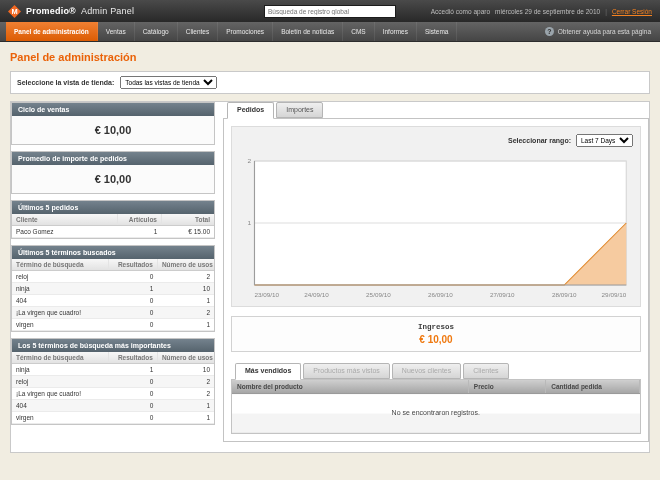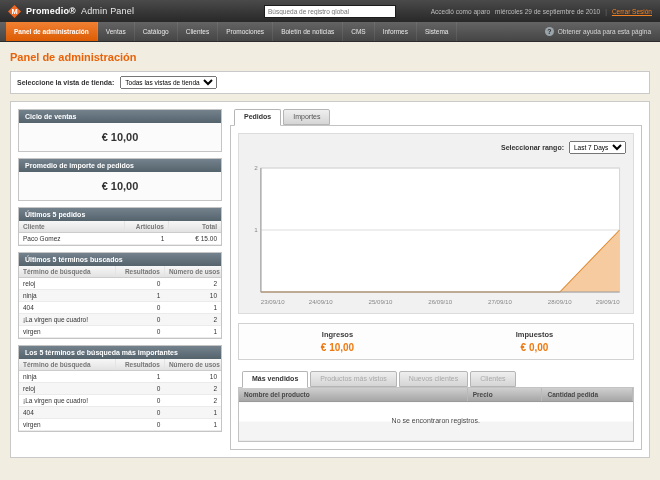--- a/index.html
+++ b/index.html
@@ -22,21 +22,21 @@
   .nav-item.active { background:linear-gradient(#f08033,#dc5c03); color:#fff; font-weight:bold; }
   .nav-help { margin-left:auto; display:flex; align-items:center; gap:4px; padding-right:9px; font-size:6.5px; color:#d6d6d6; cursor:pointer; }
   .help-ico { width:9px; height:9px; border-radius:50%; background:#9aa4ab; color:#2e2e2e; font-size:7px; font-weight:bold; display:flex; align-items:center; justify-content:center; line-height:1; }
 
   
   .page { padding:6px 10px 8px; }
   .page-title { color:#ea6208; font-size:11px; font-weight:bold; margin:3px 0 8px; }
   .store-box { background:#fff; border:1px solid #c9c9c9; padding:4px 6px; display:flex; align-items:center; gap:6px; font-size:7px; font-weight:bold; color:#333; }
   select { font-size:6.5px; height:13px; font-family:"Liberation Sans",sans-serif; }
 
-  .main { margin-top:7px; background:#fff; border:1px solid #c9c9c9; padding:7px; display:flex; gap:8px; align-items:flex-start; min-height:352px;justify-content:space-between; }
+  .main { margin-top:7px; background:#fff; border:1px solid #c9c9c9; display:flex; gap:8px; align-items:flex-start; min-height:352px;justify-content:space-between; }
 
   
   .leftcol { width:204px; flex:none; display:flex; flex-direction:column; gap:6px; }
   .widget { border:1px solid #c5c5c5; }
   .widget-h { background:linear-gradient(#74828d,#55636d); color:#fff; font-weight:bold; font-size:7px; padding:3px 6px; cursor:pointer; }
   .widget-v { background:#fbfbfb; text-align:center; font-size:11px; font-weight:bold; color:#333; padding:8px 0; }
   table { width:100%; border-collapse:collapse; font-size:6.5px; table-layout:fixed; }
   th { background:linear-gradient(#f7f7f7,#e2e2e2); color:#777; font-weight:bold; text-align:left; padding:2px 4px; border-bottom:1px solid #ccc; border-right:1px solid #e4e4e4; white-space:nowrap; overflow:hidden; }
   th:last-child { border-right:none; }
   td { padding:2px 4px; border-bottom:1px solid #ebebeb; color:#333; white-space:nowrap; overflow:hidden; }
@@ -51,21 +51,21 @@
   .tab.active { background:#fff; font-weight:bold; color:#333; z-index:2; border-bottom:1px solid #fff; margin-bottom:-1px; }
   .tab.dim { color:#a9a9a9; }
   .panel { border:1px solid #c3c3c3; background:#fff; padding:7px; position:relative; z-index:1; }
 
   .chart-wrap { background:#f1f1f1; border:1px solid #dcdcdc; padding:5px; }
   .range-row { display:flex; justify-content:flex-end; align-items:center; gap:5px; font-size:7px; font-weight:bold; color:#333; padding:2px 2px 6px; }
   #chart-svg { display:block; width:100%; height:148px; }
 
   .stats { display:flex; border:1px solid #d2d2d2; margin-top:9px; padding:6px 0; background:#fdfdfd; }
   .stat { flex:1; text-align:center; }
-  .stat .lb { font-size:7.5px; font-weight:bold; color:#3c3c3c; }
+  .stat .lb { font-size:7.5px; font-weight:bold; color:#3c3c3c;font-family:Liberation Mono, monospace; }
   .stat .vl { font-size:10px; font-weight:bold; color:#ef7910; margin-top:3px; }
 
   .bottom-tabs { margin-top:11px; }
   .grid th { background:linear-gradient(#cfcfcf,#a6a6a6); color:#474747; border-bottom:1px solid #9a9a9a; border-right:1px solid #b9b9b9; padding:3px 5px; }
   .grid .empty { text-align:center; padding:15px 0 16px; color:#444; font-size:7px; background:linear-gradient(#ffffff 0 50%, #f4f4f4 50% 100%); white-space:normal; }
 
   .logo-ico { display:block; }
 </style>
 </head>
 <body>
@@ -280,24 +280,20 @@
               <text x="299.3333333333333" y="144" text-anchor="middle" font-size="5.8" fill="#888" font-family="Liberation Sans, sans-serif">28/09/10</text>
               <text x="356" y="144" text-anchor="end" font-size="5.8" fill="#888" font-family="Liberation Sans, sans-serif">29/09/10</text>
             </svg>
         </div>
 
         <div class="stats" id="stats-row">
             <div class="stat">
               <div class="lb">Ingresos</div>
               <div class="vl">€ 10,00</div>
             </div>
-            <div class="stat">
-              <div class="lb">Impuestos</div>
-              <div class="vl">€ 0,00</div>
-            </div>
           </div>
 
         <div class="tabs bottom-tabs" id="bottom-tabs">
             <div class="tab active">Más vendidos</div>
             <div class="tab dim">Productos más vistos</div>
             <div class="tab dim">Nuevos clientes</div>
             <div class="tab dim">Clientes</div>
           </div>
 
         <div class="panel" style="padding:0;">

